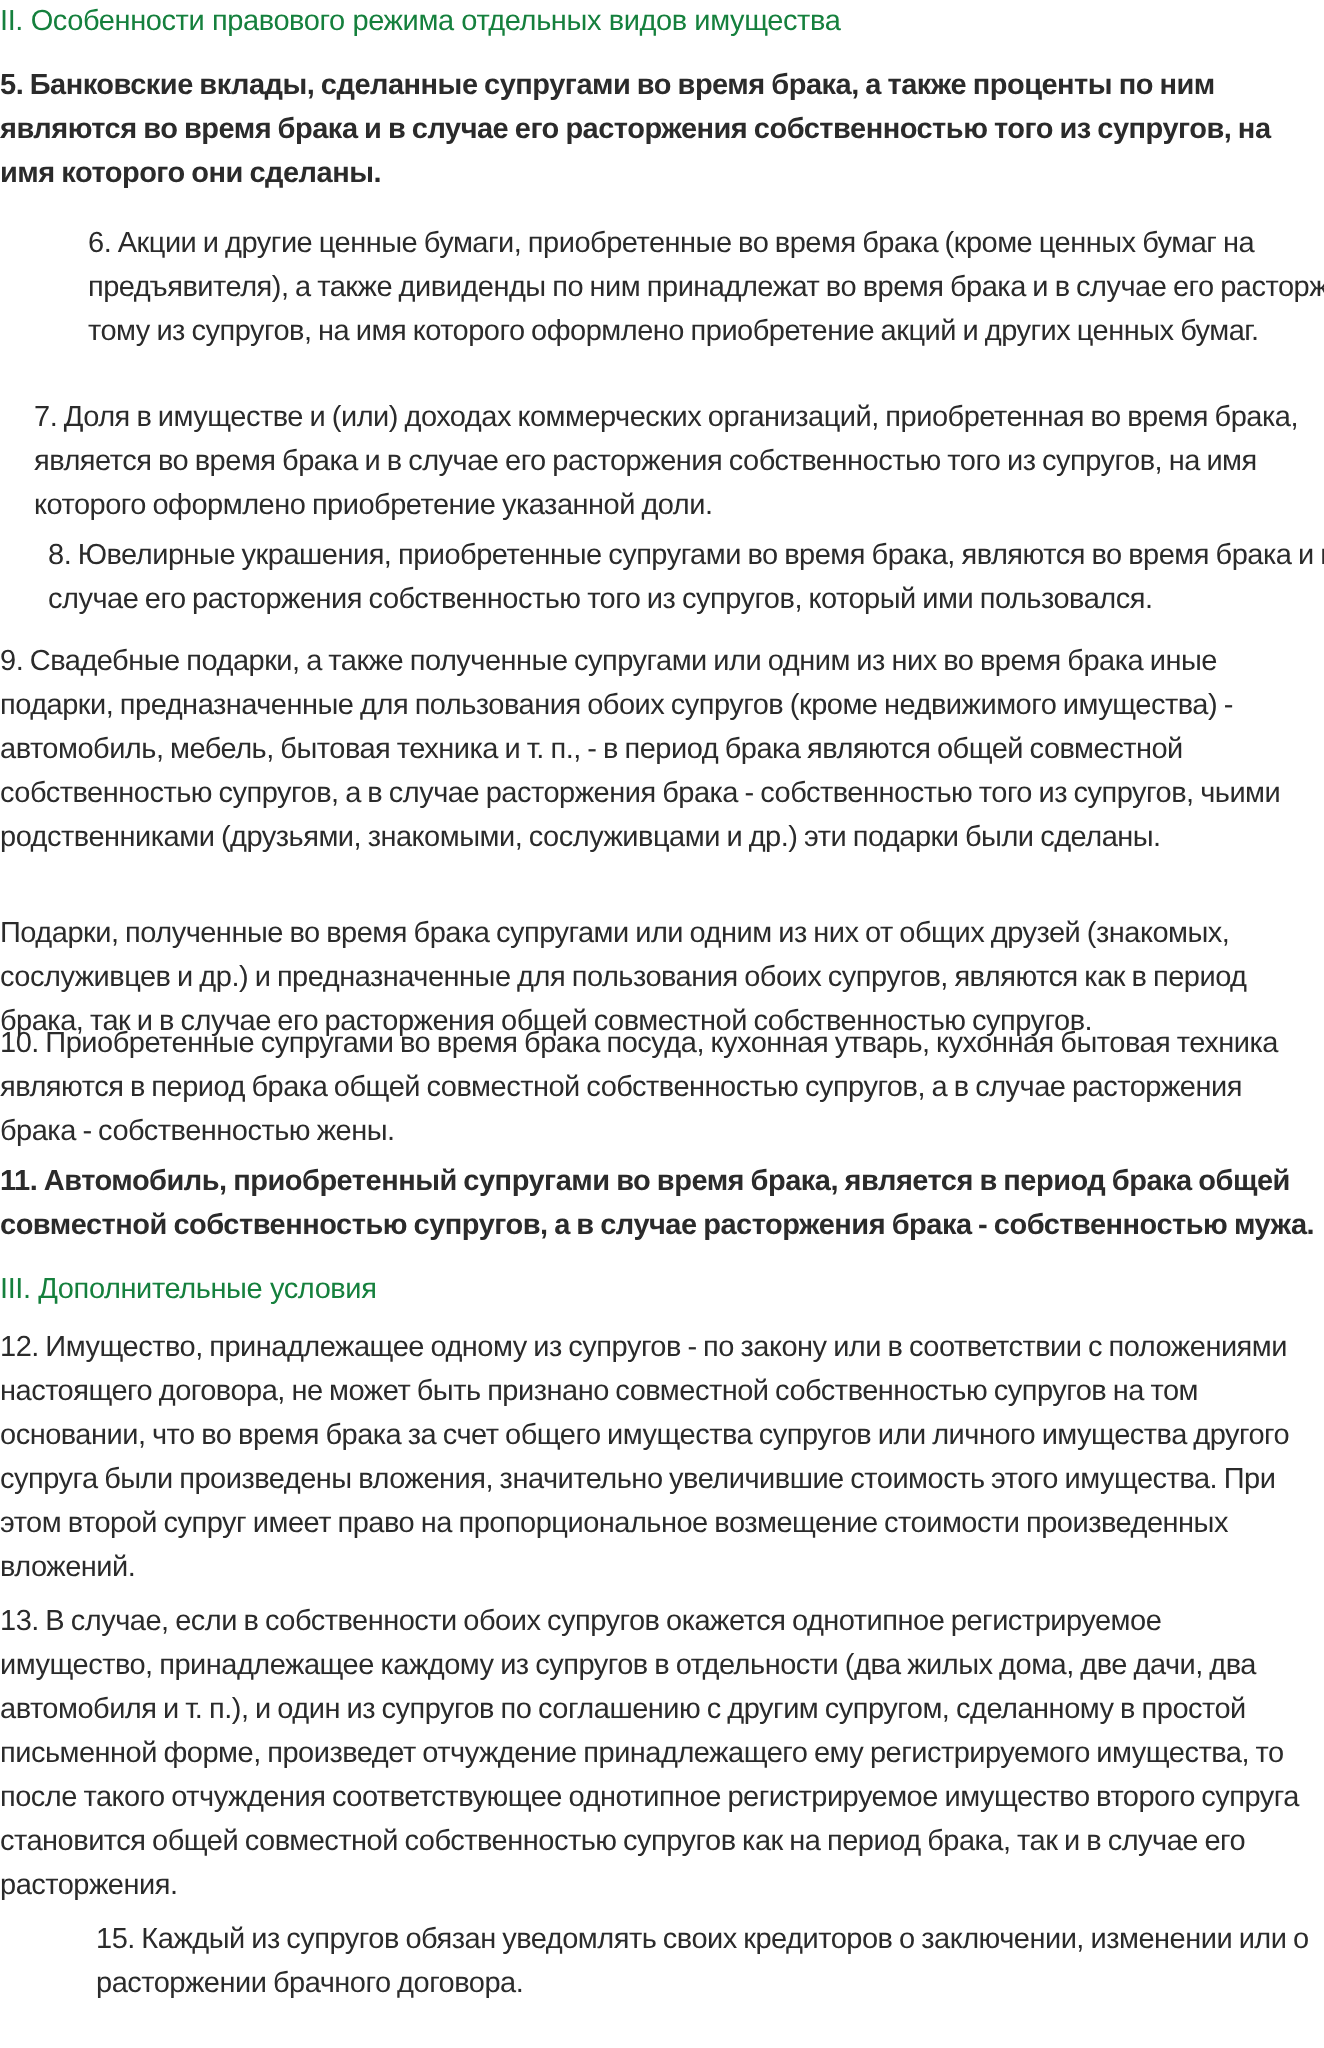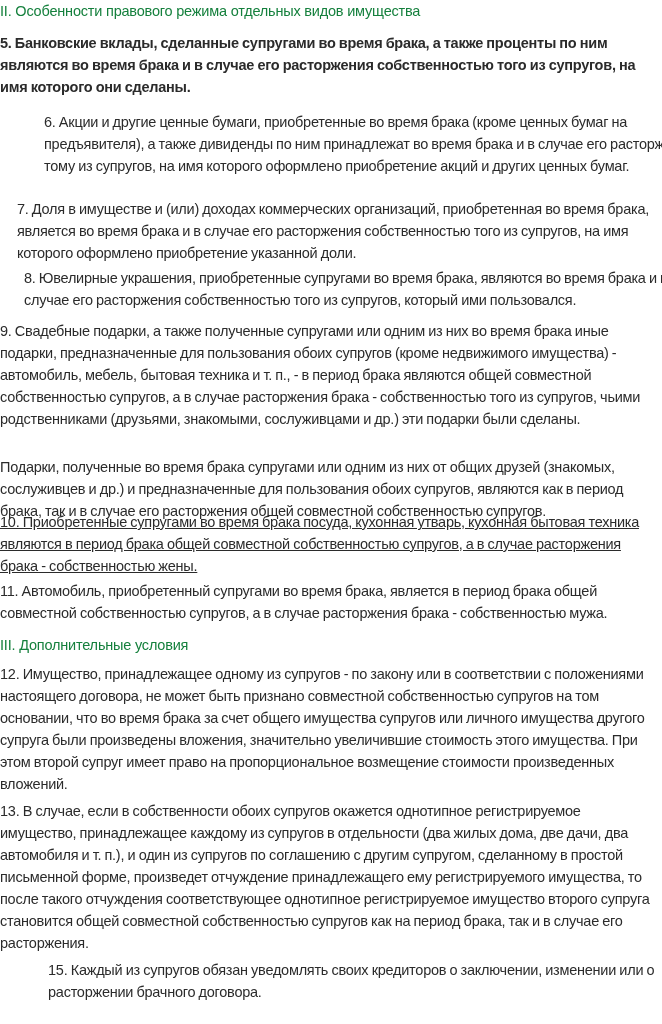--- a/index.html
+++ b/index.html
@@ -31,21 +31,21 @@
 
 <div class="doc">
   <div class="block heading" style="top:0px;">II. Особенности правового режима отдельных видов имущества</div>
 
   <div class="block para" style="top:32px;font-weight:bold;">5. Банковские вклады, сделанные супругами во время брака, а также проценты по ним являются во время брака и в случае его расторжения собственностью того из супругов, на имя которого они сделаны.</div>
   <div class="block para" style="top:111px;margin-left:44px;">6. Акции и другие ценные бумаги, приобретенные во время брака (кроме ценных бумаг на предъявителя), а также дивиденды по ним принадлежат во время брака и в случае его расторжения тому из супругов, на имя которого оформлено приобретение акций и других ценных бумаг.</div>
   <div class="block para" style="top:198px;padding-left:17px;">7. Доля в имуществе и (или) доходах коммерческих организаций, приобретенная во время брака, является во время брака и в случае его расторжения собственностью того из супругов, на имя которого оформлено приобретение указанной доли.</div>
   <div class="block para" style="top:267px;margin-left:24px;">8. Ювелирные украшения, приобретенные супругами во время брака, являются во время брака и в случае его расторжения собственностью того из супругов, который ими пользовался.</div>
   <div class="block para" style="top:320px;">9. Свадебные подарки, а также полученные супругами или одним из них во время брака иные подарки, предназначенные для пользования обоих супругов (кроме недвижимого имущества) - автомобиль, мебель, бытовая техника и т. п., - в период брака являются общей совместной собственностью супругов, а в случае расторжения брака - собственностью того из супругов, чьими родственниками (друзьями, знакомыми, сослуживцами и др.) эти подарки были сделаны.</div>
   <div class="block para" style="top:456px;">Подарки, полученные во время брака супругами или одним из них от общих друзей (знакомых, сослуживцев и др.) и предназначенные для пользования обоих супругов, являются как в период брака, так и в случае его расторжения общей совместной собственностью супругов.</div>
-  <div class="block para" style="top:511px;text-decoration:underline;">10. Приобретенные супругами во время брака посуда, кухонная утварь, кухонная бытовая техника являются в период брака общей совместной собственностью супругов, а в случае расторжения брака - собственностью жены.</div>
-  <div class="block para" style="top:580px;">11. Автомобиль, приобретенный супругами во время брака, является в период брака общей совместной собственностью супругов, а в случае расторжения брака - собственностью мужа.</div>
+  <div class="block para" style="top:511px;">10. Приобретенные супругами во время брака посуда, кухонная утварь, кухонная бытовая техника являются в период брака общей совместной собственностью супругов, а в случае расторжения брака - собственностью жены.</div>
+  <div class="block para" style="top:580px;font-weight:bold;">11. Автомобиль, приобретенный супругами во время брака, является в период брака общей совместной собственностью супругов, а в случае расторжения брака - собственностью мужа.</div>
 
   <div class="block heading" style="top:634px;">III. Дополнительные условия</div>
 
   <div class="block para" style="top:663px;">12. Имущество, принадлежащее одному из супругов - по закону или в соответствии с положениями настоящего договора, не может быть признано совместной собственностью супругов на том основании, что во время брака за счет общего имущества супругов или личного имущества другого супруга были произведены вложения, значительно увеличившие стоимость этого имущества. При этом второй супруг имеет право на пропорциональное возмещение стоимости произведенных вложений.</div>
   <div class="block para" style="top:800px;">13. В случае, если в собственности обоих супругов окажется однотипное регистрируемое имущество, принадлежащее каждому из супругов в отдельности (два жилых дома, две дачи, два автомобиля и т. п.), и один из супругов по соглашению с другим супругом, сделанному в простой письменной форме, произведет отчуждение принадлежащего ему регистрируемого имущества, то после такого отчуждения соответствующее однотипное регистрируемое имущество второго супруга становится общей совместной собственностью супругов как на период брака, так и в случае его расторжения.</div>
   <div class="block para" style="top:959px;padding-left:48px;">15. Каждый из супругов обязан уведомлять своих кредиторов о заключении, изменении или о расторжении брачного договора.</div>
 </div>
 
 </body></html>

